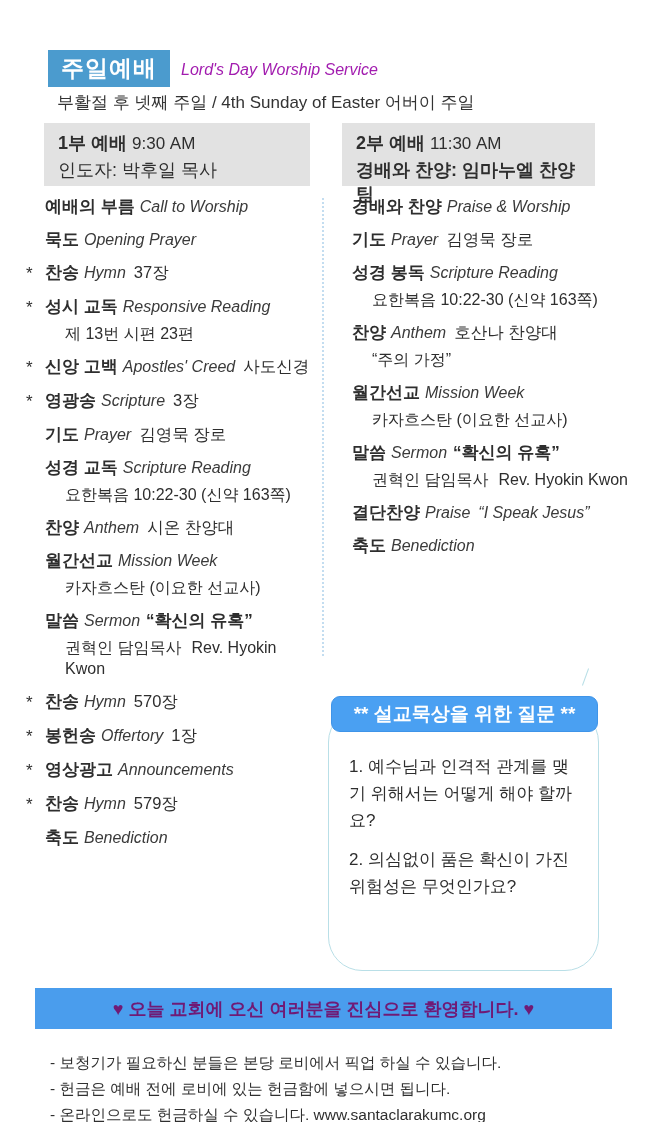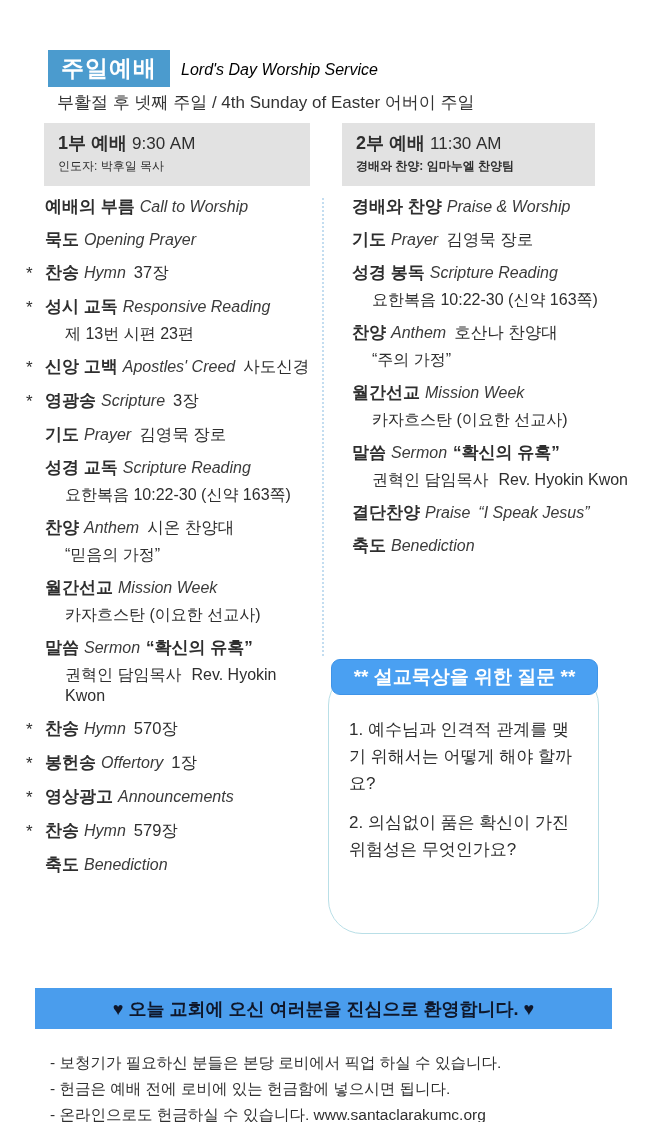--- a/index.html
+++ b/index.html
@@ -4,31 +4,31 @@
 <style>
   * { margin:0; padding:0; box-sizing:border-box; }
   html,body { background:#fff; }
   body { font-family:"Liberation Sans","DejaVu Sans",sans-serif; color:#2e2e2e; }
   .page { position:relative; width:645px; height:1122px; background:#ffffff; overflow:hidden; }
 
   
   .badge { position:absolute; left:48px; top:50px; width:122px; height:37px;
            background:#4b9bce; color:#fff; font-size:23px; font-weight:bold;
            display:flex; align-items:center; justify-content:center; letter-spacing:1px; }
-  .badge-en { position:absolute; left:181px; top:61px; font-size:16px; font-style:italic; color:#000000; }
+  .badge-en { position:absolute; left:181px; top:61px; font-size:16px; font-style:italic; color:#a21caf; }
   .subtitle { position:absolute; left:57px; top:91px; font-size:17px; color:#333; }
 
   
   .svc-box { position:absolute; top:123px; height:63px; background:#e2e2e2; padding:8px 14px 0 14px; }
   .svc-box-1 { left:44px; width:266px; }
   .svc-box-2 { left:342px; width:253px; }
   .svc-line1 { font-size:18px; margin-bottom:3px; }
   .svc-title { font-weight:bold; }
   .svc-time { font-weight:normal; font-size:17px; }
-  .svc-line2 { font-size:12px; color:#2e2e2e; }
+  .svc-line2 { font-size:18px; color:#2e2e2e; }
   .svc-box-2 .svc-line2 { font-weight:bold; }
 
   
   .col { position:absolute; top:196px; }
   .col-left  { left:26px;  width:292px; }
   .col-right { left:333px; width:300px; }
   .divider { position:absolute; left:322px; top:198px; height:458px;
              border-left:2px dotted #c3ddf0; }
   .item { display:flex; margin-bottom:12px; }
   .ast { width:19px; font-size:17px; color:#2e2e2e; flex:0 0 19px; text-align:left; padding-top:2px; }
@@ -36,34 +36,34 @@
   .main-line { font-size:17px; line-height:21px; }
   .ko { font-weight:bold; }
   .en { font-style:italic; font-size:16px; color:#3a3a3a; margin-left:5px;margin-top:44px; }
   .en2 { font-style:italic; font-size:16px; color:#3a3a3a; margin-left:8px;margin-top:32px; }
   .extra { font-size:16.5px; margin-left:8px; }
   .extra-bold { font-weight:bold; font-size:17px; margin-left:6px; }
   .sub-line { font-size:16px; line-height:21px; margin-top:6px; padding-left:20px; }
   .sub-en { margin-left:10px; }
 
   
-  .qbox { position:absolute; left:328px; top:671px; width:271px; height:263px;
+  .qbox { position:absolute; left:328px; top:708px; width:271px; height:263px;
           border:1px solid #b9dfe7; border-radius:34px; }
   .qbox-tail { position:absolute; left:585px; top:668px; width:1px; height:18px;
                background:#b9dfe7; transform:rotate(20deg); }
   .qbox-title { position:absolute; left:2px; top:-13px; width:267px; height:36px;
                 background:#4aa0f2; color:#fff; border:1px solid #3f94e8; border-radius:9px;
                 font-size:19px; font-weight:bold; display:flex; align-items:center; justify-content:center; }
   .qbox-q { position:absolute; left:20px; width:232px; font-size:17px; line-height:27px; color:#2e2e2e; }
   .q1 { top:44px; }
   .q2 { top:137px; }
 
   
   .banner { position:absolute; left:35px; top:988px; width:577px; height:41px;
-            background:#4a9ded; color:#0f172a; font-size:18px; font-weight:bold;
+            background:#4a9ded; color:#701a75; font-size:18px; font-weight:bold;
             display:flex; align-items:center; justify-content:center; }
 
   
   .footer { position:absolute; left:50px; top:1050px; width:560px; }
   .footer-line { font-size:15.5px; line-height:26px; color:#2f2f2f; }
 </style>
 </head>
 <body>
 
 <div class="page">
@@ -138,21 +138,20 @@
         <span class="ast"></span>
         <div class="item-text">
           <div class="main-line"><span class="ko">성경 교독</span><span class="en">Scripture Reading</span></div>
           <div class="sub-line"><span class="sub">요한복음 10:22-30 (신약 163쪽)</span></div>
         </div>
       </div>
       <div class="item">
         <span class="ast"></span>
         <div class="item-text">
           <div class="main-line"><span class="ko">찬양</span><span class="en">Anthem</span><span class="extra">시온 찬양대</span></div>
-          <div class="sub-line"><span class="sub">“믿음의 가정”</span></div>
         </div>
       </div>
       <div class="item">
         <span class="ast"></span>
         <div class="item-text">
           <div class="main-line"><span class="ko">월간선교</span><span class="en">Mission Week</span></div>
           <div class="sub-line"><span class="sub">카자흐스탄 (이요한 선교사)</span></div>
         </div>
       </div>
       <div class="item">

